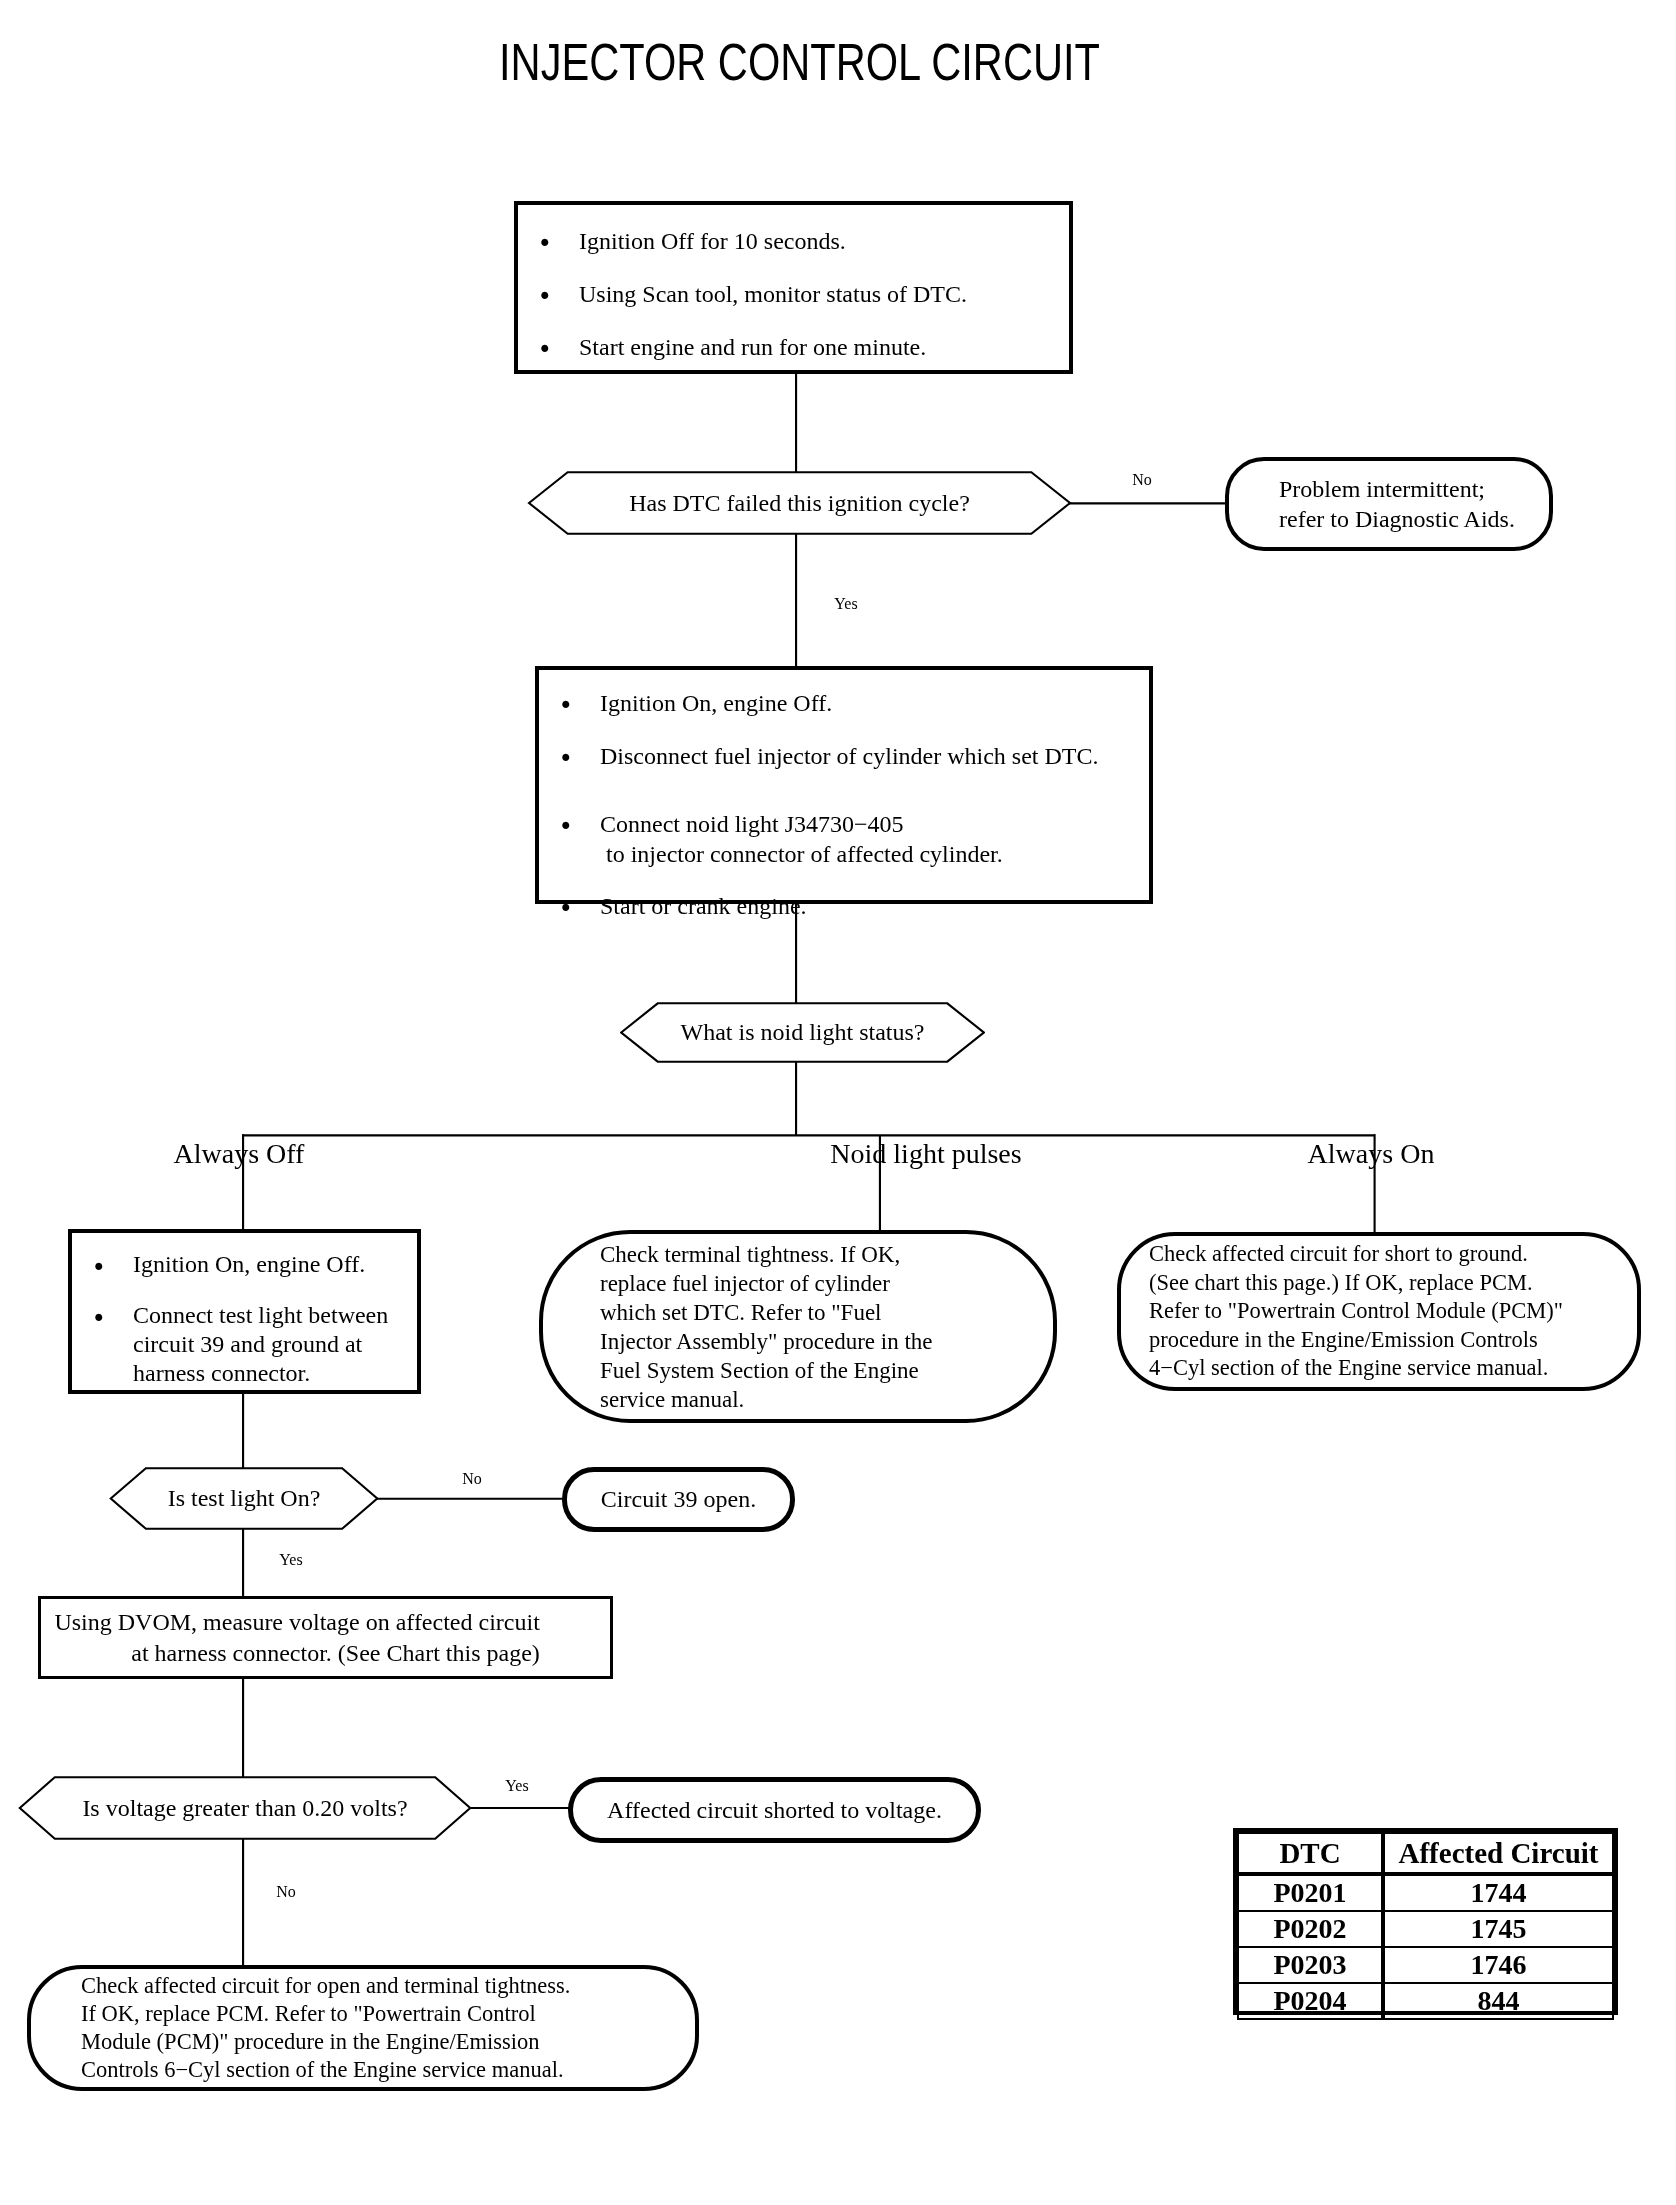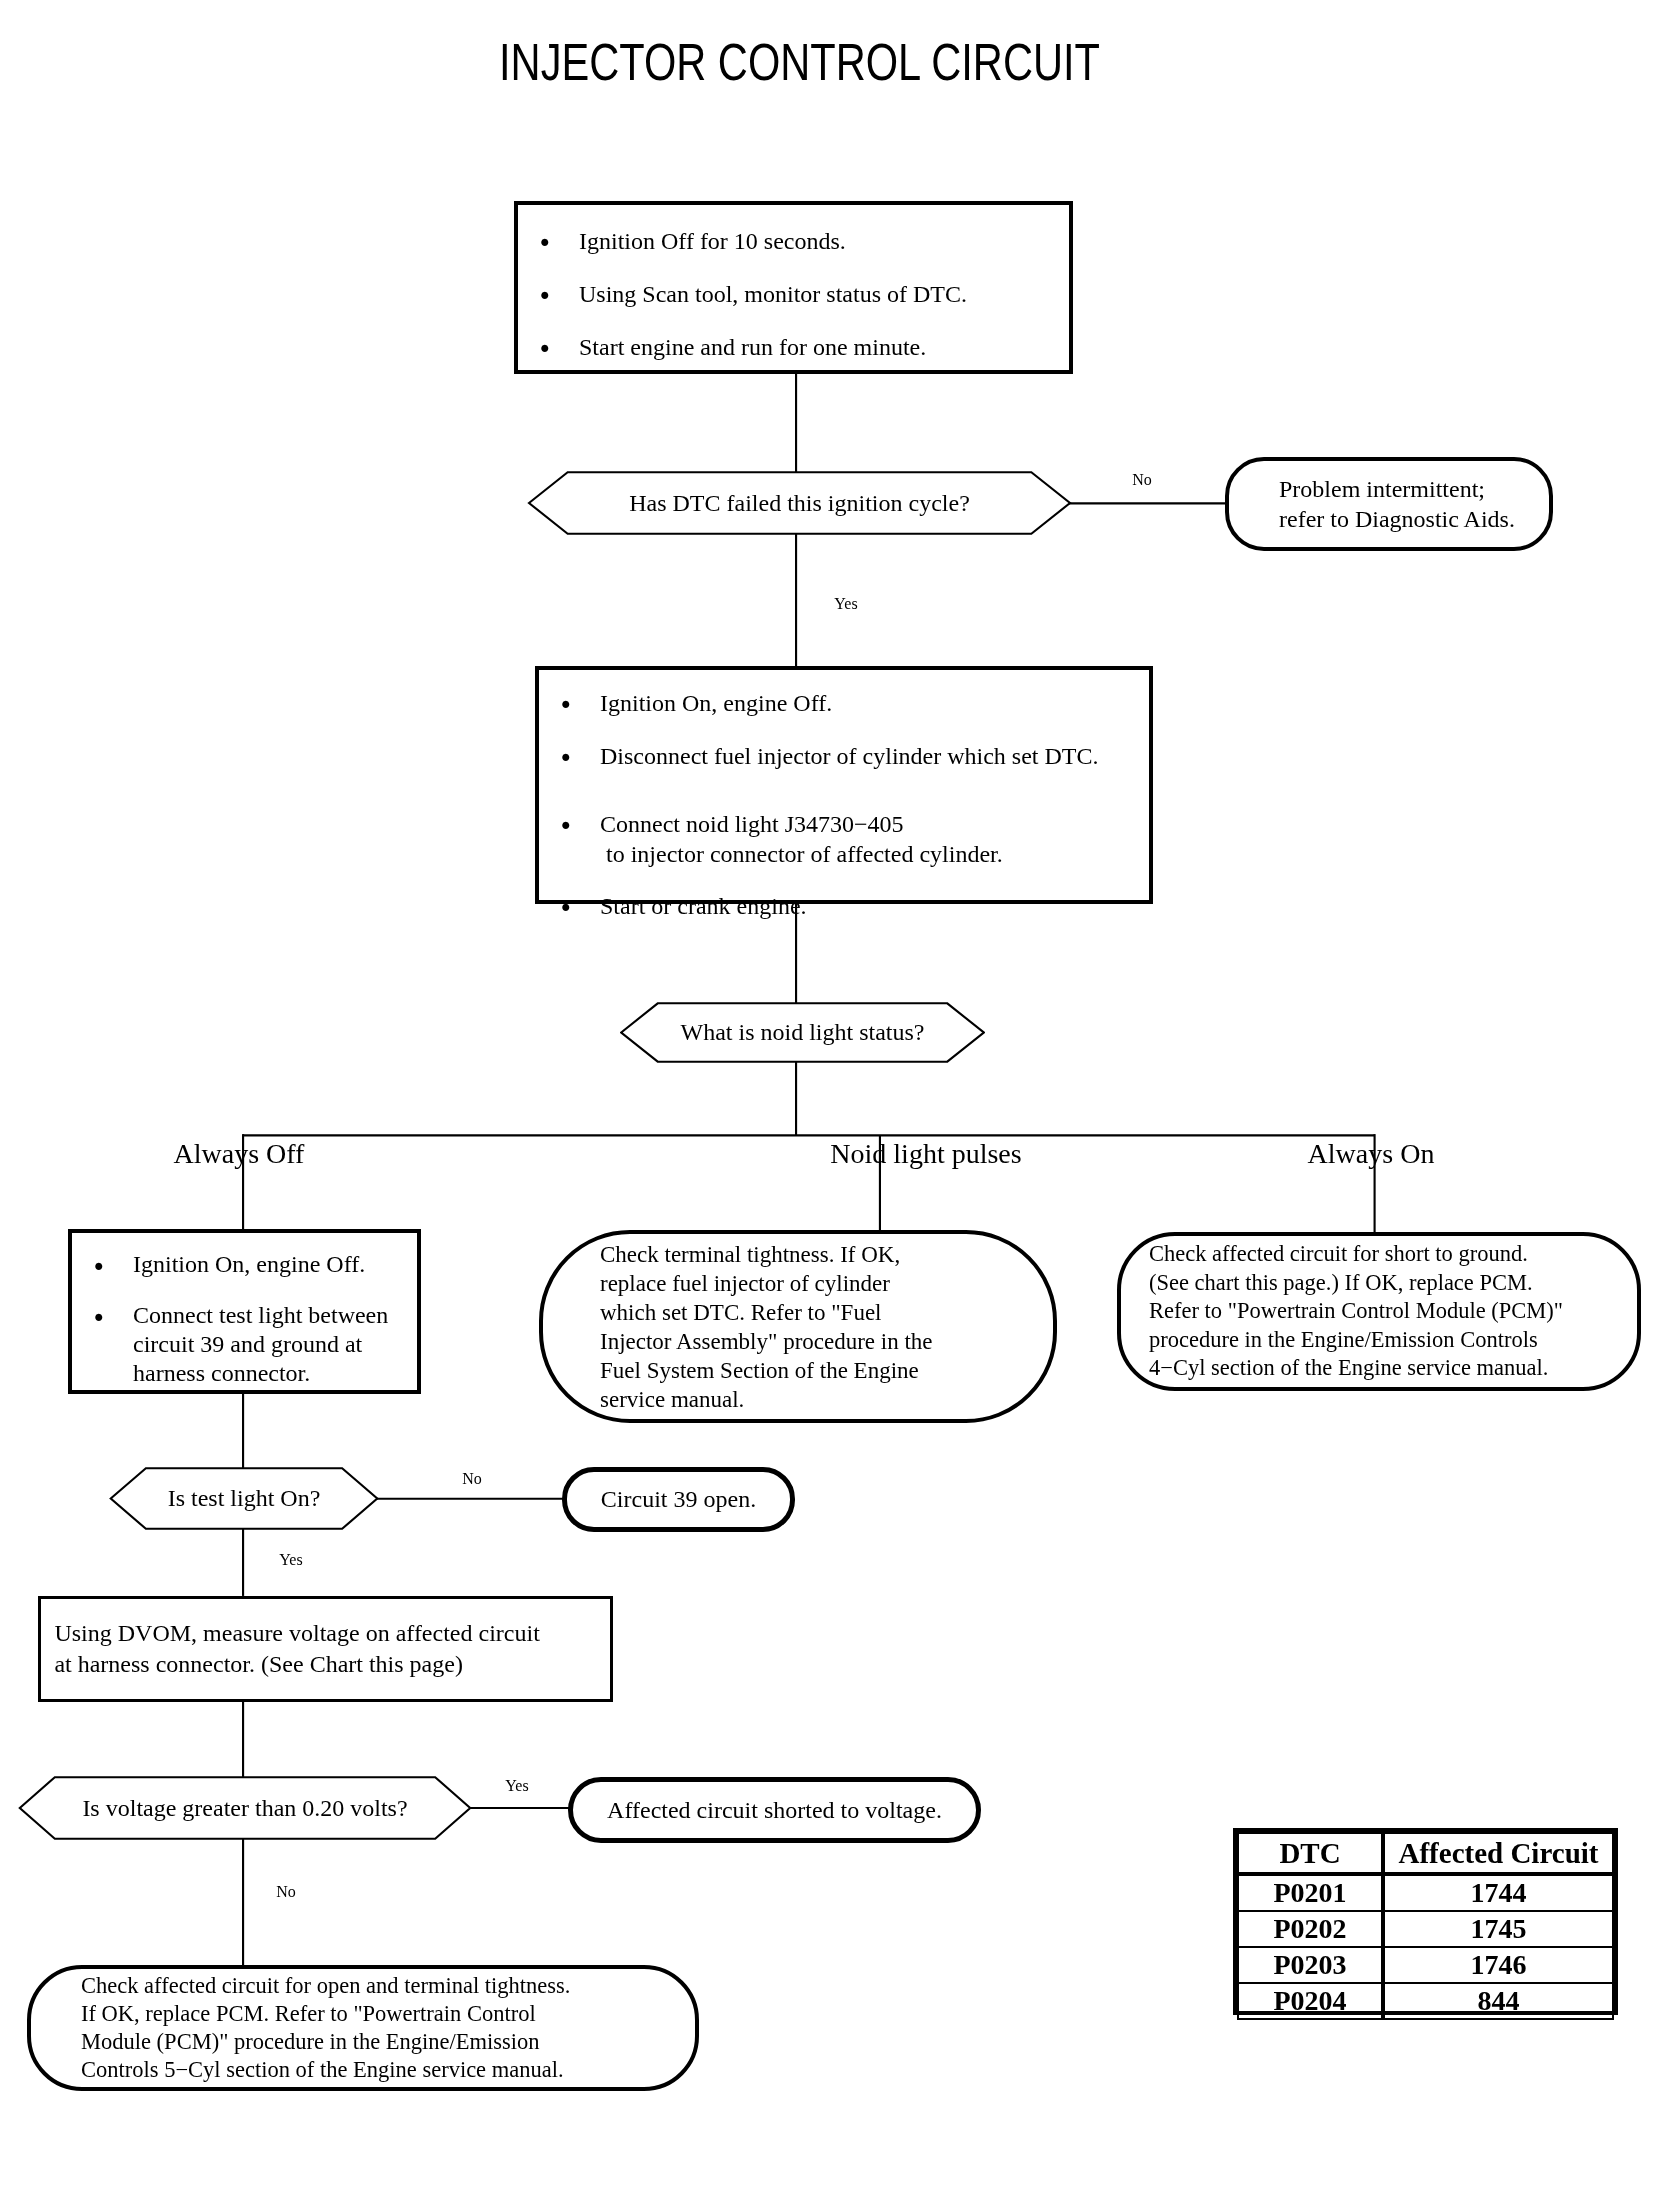--- a/index.html
+++ b/index.html
@@ -159,21 +159,21 @@
   </div>
 
   <div class="edge-label" style="left:472px;top:1479px;">No</div>
 
   <div class="node round" style="left:562px;top:1467px;width:233px;height:65px;border-width:5.5px;border-radius:32px;justify-content:center;">
     <div class="txt" style="font-size:24px;">Circuit 39 open.</div>
   </div>
 
   <div class="edge-label" style="left:291px;top:1560px;">Yes</div>
 
-  <div class="node rect" style="left:38px;top:1596px;width:575px;height:106px;border-width:3.6px;display:flex;align-items:center;padding-left:13.4px;">
+  <div class="node rect" style="left:38px;top:1596px;width:575px;height:83px;border-width:3.6px;display:flex;align-items:center;padding-left:13.4px;text-align:right;">
     <div class="txt" style="white-space:pre-line;font-size:24px;line-height:31px;">Using DVOM, measure voltage on affected circuit
 at harness connector. (See Chart this page)</div>
   </div>
 
   <div class="hexwrap" style="left:17px;top:1776px;width:456px;height:64px;">
     <svg width="456" height="64" viewBox="0 0 750 106">
       <polygon points="2,53 60,2 690,2 748,53 690,104 60,104" fill="#fff" stroke="#000" stroke-width="3.5"></polygon>
     </svg>
     <div class="hexlabel">Is voltage greater than 0.20 volts?</div>
   </div>
@@ -183,21 +183,21 @@
   <div class="node round" style="left:568px;top:1777px;width:413px;height:66px;border-width:5.5px;border-radius:33px;justify-content:center;">
     <div class="txt" style="font-size:24px;">Affected circuit shorted to voltage.</div>
   </div>
 
   <div class="edge-label" style="left:286px;top:1892px;">No</div>
 
   <div class="node round" style="left:27px;top:1965px;width:672px;height:126px;border-width:4.9px;border-radius:55px;padding-left:50px;">
     <div class="txt" style="font-size:22.5px;line-height:28px;">Check affected circuit for open and terminal tightness.
 If OK, replace PCM. Refer to "Powertrain Control
 Module (PCM)" procedure in the Engine/Emission
-Controls 5−Cyl section of the Engine service manual.</div>
+Controls 6−Cyl section of the Engine service manual.</div>
   </div>
 
   <div class="dtc-table" style="left:1233px;top:1828px;width:377px;height:179px;">
     <table>
       <colgroup>
           <col style="width:145px">
           <col>
         </colgroup>
       <thead>
         <tr>

